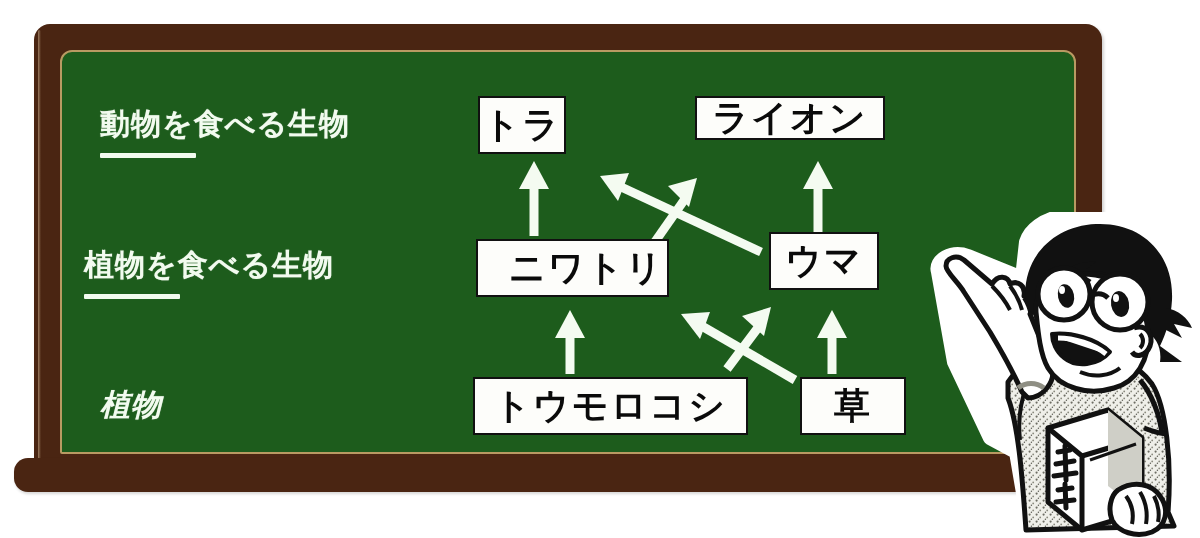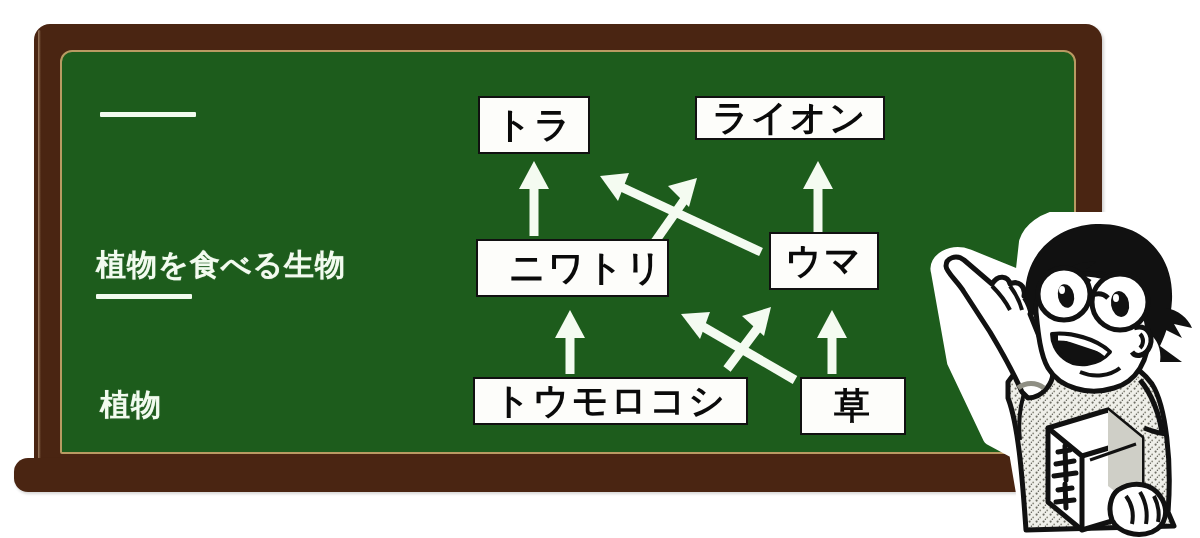--- a/index.html
+++ b/index.html
@@ -63,43 +63,43 @@
   .row-label .underline {
     display: block;
     width: 96px;
     height: 5px;
     background: #f2fbef;
     margin-top: 8px;
     border-radius: 1px;
   }
 
   #label-carnivore { left: 100px; top: 104px; }
-  #label-herbivore { left: 96px; top: 245px; }
-  #label-plant     { left: 100px; top: 385px; }
+  #label-herbivore { left: 84px; top: 245px; }
+  #label-plant     { left: 100px; top: 385px; font-style: italic; }
 
   
   .node {
     position: absolute;
     background: #fdfdfa;
     border: 2px solid #111111;
     color: #0a0a0a;
     font-size: 36px;
     font-weight: bold;
     letter-spacing: 2px;
     display: flex;
     align-items: center;
     justify-content: center;
     white-space: nowrap;
     line-height: 1;
   }
-  #node-tora    { left: 478px; top: 96px;  width: 112px; height: 58px; }
+  #node-tora    { left: 478px; top: 96px;  width: 88px; height: 58px; }
   #node-lion    { left: 695px; top: 96px;  width: 190px; height: 44px; }
   #node-niwa    { left: 476px; top: 239px; width: 193px; height: 58px; padding-left: 28px; }
   #node-uma     { left: 769px; top: 232px; width: 110px; height: 58px; }
-  #node-corn    { left: 473px; top: 377px; width: 275px; height: 48px; }
+  #node-corn    { left: 473px; top: 377px; width: 275px; height: 58px; }
   #node-kusa    { left: 800px; top: 377px; width: 106px; height: 58px; }
 
   
   #arrow-layer {
     position: absolute;
     left: 0; top: 0;
     width: 1200px; height: 538px;
     pointer-events: none;
   }
   .arrow-path {
@@ -121,20 +121,21 @@
 <body>
 
 <div id="stage">
 
   <div id="board-frame">
     <div id="board-surface"></div>
   </div>
   <div id="board-ledge"></div>
 
   <div class="row-label" id="label-carnivore">
+    <span>動物を食べる生物</span>
     <span class="underline"></span>
   </div>
 
   <div class="row-label" id="label-herbivore">
     <span>植物を食べる生物</span>
     <span class="underline"></span>
   </div>
 
   <div class="row-label no-underline" id="label-plant">
     <span>植物</span>

